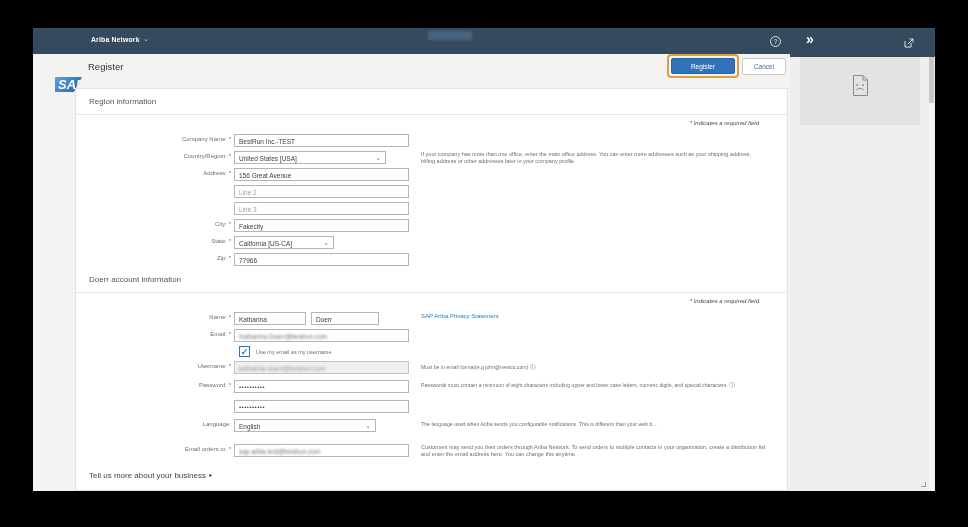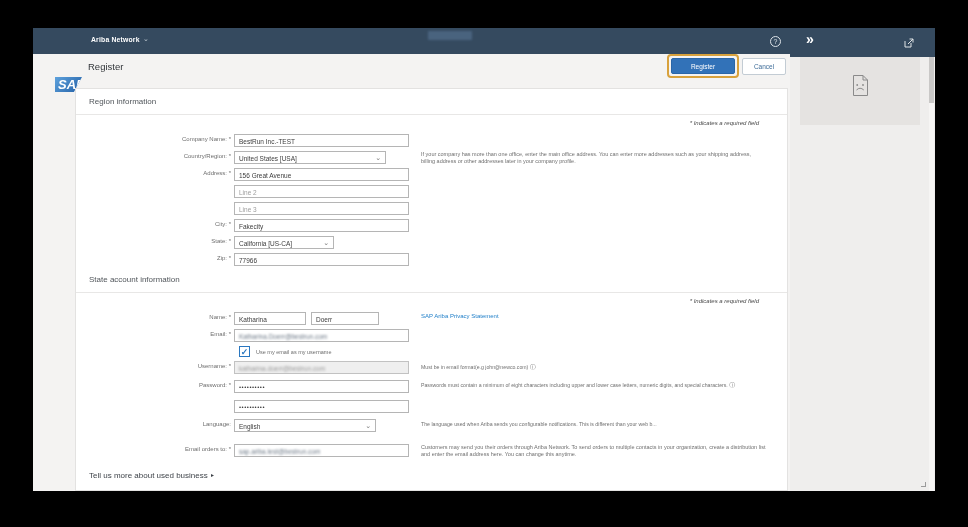--- a/index.html
+++ b/index.html
@@ -123,21 +123,21 @@
 
       <div class="flabel" style="top:149px">State: *</div>
       <div class="finput" style="top:147px;width:100px">
         <span>California  [US-CA]</span>
         <span class="ddchev">⌄</span>
       </div>
 
       <div class="flabel" style="top:166px">Zip: *</div>
       <div class="finput" style="top:164px;width:175px">77966</div>
 
-      <div class="sec-title" style="top:186px">State account information</div>
+      <div class="sec-title" style="top:186px">Doerr account information</div>
       <div class="rule" style="top:203px"></div>
       <div class="req-note" style="top:209px">* Indicates a required field</div>
 
       <div class="flabel" style="top:225px">Name: *</div>
       <div class="finput" style="top:223px;width:72px">Katharina</div>
       <div class="finput" style="top:223px;left:235px;width:68px">Doerr</div>
       <div class="help-text link" style="top:224px">SAP Ariba Privacy Statement</div>
 
       <div class="flabel" style="top:242px">Email: *</div>
       <div class="finput" style="top:240px;width:175px">
@@ -172,21 +172,21 @@
       </div>
       <div class="help-text nowrap" style="top:332px">The language used when Ariba sends you configurable notifications. This is different than your web b...</div>
 
       <div class="flabel" style="top:357px">Email orders to: *</div>
       <div class="finput" style="top:355px;width:175px">
         <span class="blurred">sap.ariba.test@bestrun.com</span>
       </div>
       <div class="help-text" style="top:355px;width:345px">Customers may send you their orders through Ariba Network. To send orders to multiple contacts in your organization, create a distribution list and enter the email address here. You can change this anytime.</div>
 
       <div class="sec3" style="top:382px">
-        <span>Tell us more about used business</span>
+        <span>Tell us more about your business</span>
         <span class="arrow">►</span>
       </div>
     </div>
 
     <div class="sidepanel">
       <div class="side-header">
         <span class="expand-glyph">»</span>
         <svg class="ext-link" width="10" height="10" viewBox="0 0 10 10">
           <path d="M1 3 L1 9 L7 9 L7 5" fill="none" stroke="#dfe3e6" stroke-width="1"></path>
           <path d="M4 6 L9 1 M5.5 1 L9 1 L9 4.5" fill="none" stroke="#dfe3e6" stroke-width="1"></path>

